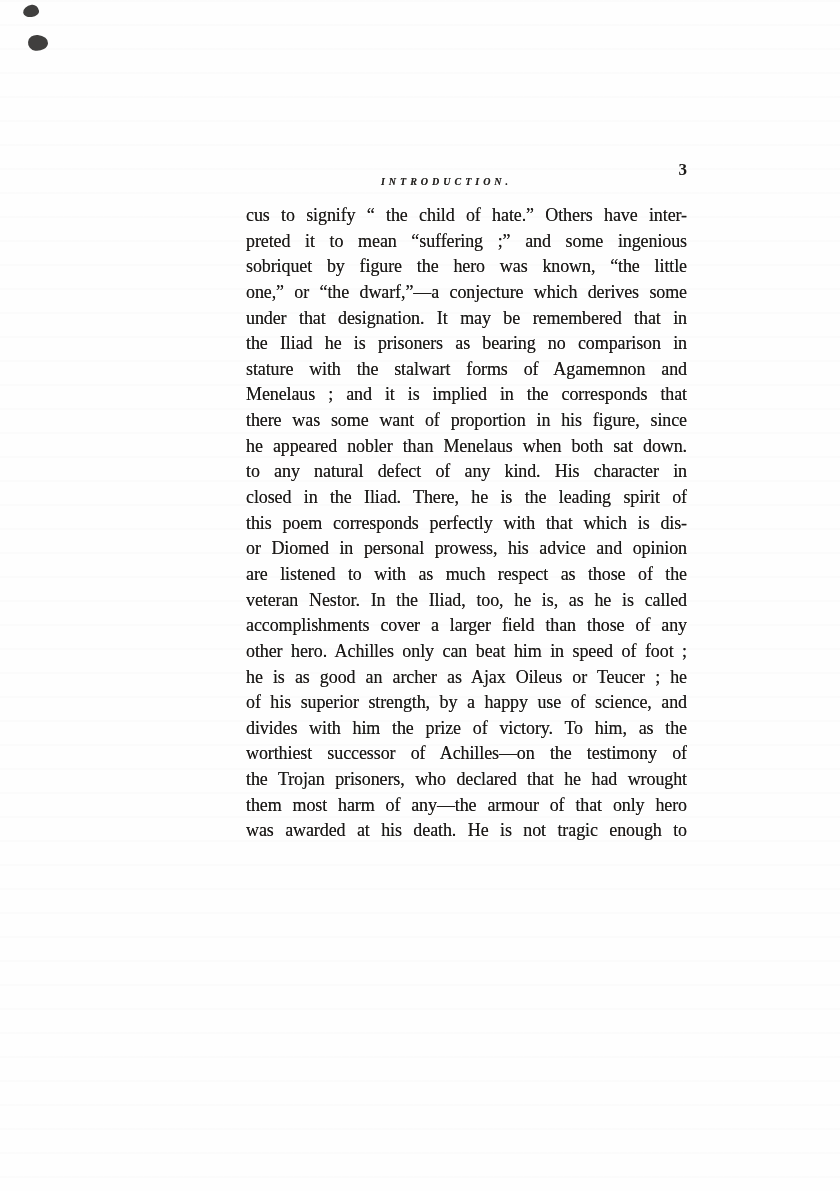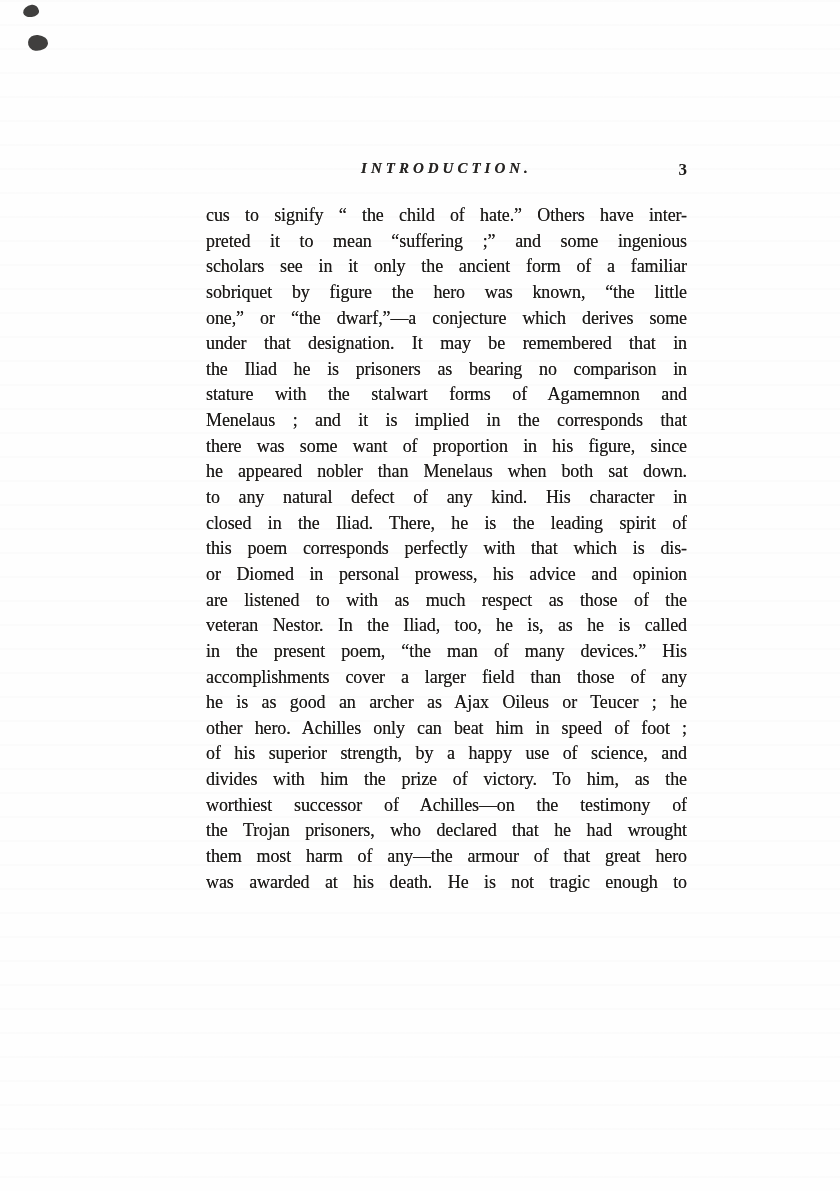--- a/index.html
+++ b/index.html
@@ -46,24 +46,25 @@
     top: 160px;
     left: 206px;
     width: 481px;
     height: 26px;
   }
   .header-title {
     display: block;
     text-align: center;
     font-style: italic;
     font-weight: bold;
-    font-size: 15px;
+    font-size: 10px;
     letter-spacing: 4px;
     color: #262422;
     text-shadow: 0 0 0.4px rgba(30,28,26,0.6);
+    margin-top: 16px;
   }
   .page-number {
     position: absolute;
     right: 0;
     top: 0;
     font-size: 17px;
     font-weight: bold;
     color: #1c1a18;
   }
 
@@ -77,58 +78,57 @@
     letter-spacing: -0.1px;
     color: #1b1917;
     text-shadow: 0 0 0.5px rgba(28,26,24,0.7);
   }
   .text-line {
     height: 25.65px;
     overflow: visible;
     text-align: justify;
     text-align-last: justify;
     text-justify: inter-word;
+    margin-left: 40px;
   }
 </style>
 </head>
 <body>
 
 <div class="page">
 
   <div class="ink-mark m1"></div>
   <div class="ink-mark m2"></div>
 
   <div class="running-header">
     <span class="header-title">INTRODUCTION.</span>
     <span class="page-number">3</span>
   </div>
 
   <div class="body-text">
       <div class="text-line">cus to signify “ the child of hate.”  Others have inter-</div>
       <div class="text-line">preted it to mean “suffering ;” and some ingenious</div>
-      <div class="text-line">scholars see in it only the ancient form of a familiar</div>
       <div class="text-line">sobriquet by figure the hero was known, “the little</div>
       <div class="text-line">one,” or “the dwarf,”—a conjecture which derives some</div>
       <div class="text-line">under that designation.  It may be remembered that in</div>
       <div class="text-line">the Iliad he is prisoners as bearing no comparison in</div>
       <div class="text-line">stature with the stalwart forms of Agamemnon and</div>
       <div class="text-line">Menelaus ; and it is implied in the corresponds that</div>
       <div class="text-line">there was some want of proportion in his figure, since</div>
       <div class="text-line">he appeared nobler than Menelaus when both sat down.</div>
       <div class="text-line">to any natural defect of any kind.  His character in</div>
       <div class="text-line">closed in the Iliad.  There, he is the leading spirit of</div>
       <div class="text-line">this poem corresponds perfectly with that which is dis-</div>
       <div class="text-line">or Diomed in personal prowess, his advice and opinion</div>
       <div class="text-line">are listened to with as much respect as those of the</div>
       <div class="text-line">veteran Nestor.  In the Iliad, too, he is, as he is called</div>
-      <div class="text-line">in the present poem, “the man of many devices.”  His</div>
       <div class="text-line">accomplishments cover a larger field than those of any</div>
+      <div class="text-line">other hero.  Achilles only can beat him in speed of foot ;</div>
       <div class="text-line">he is as good an archer as Ajax Oileus or Teucer ; he</div>
-      <div class="text-line">other hero.  Achilles only can beat him in speed of foot ;</div>
       <div class="text-line">of his superior strength, by a happy use of science, and</div>
       <div class="text-line">divides with him the prize of victory.  To him, as the</div>
       <div class="text-line">worthiest successor of Achilles—on the testimony of</div>
       <div class="text-line">the Trojan prisoners, who declared that he had wrought</div>
-      <div class="text-line">them most harm of any—the armour of that great hero</div>
+      <div class="text-line">them most harm of any—the armour of that only hero</div>
       <div class="text-line">was awarded at his death.  He is not tragic enough to</div>
     </div>
 
 </div>
 
 </body></html>

